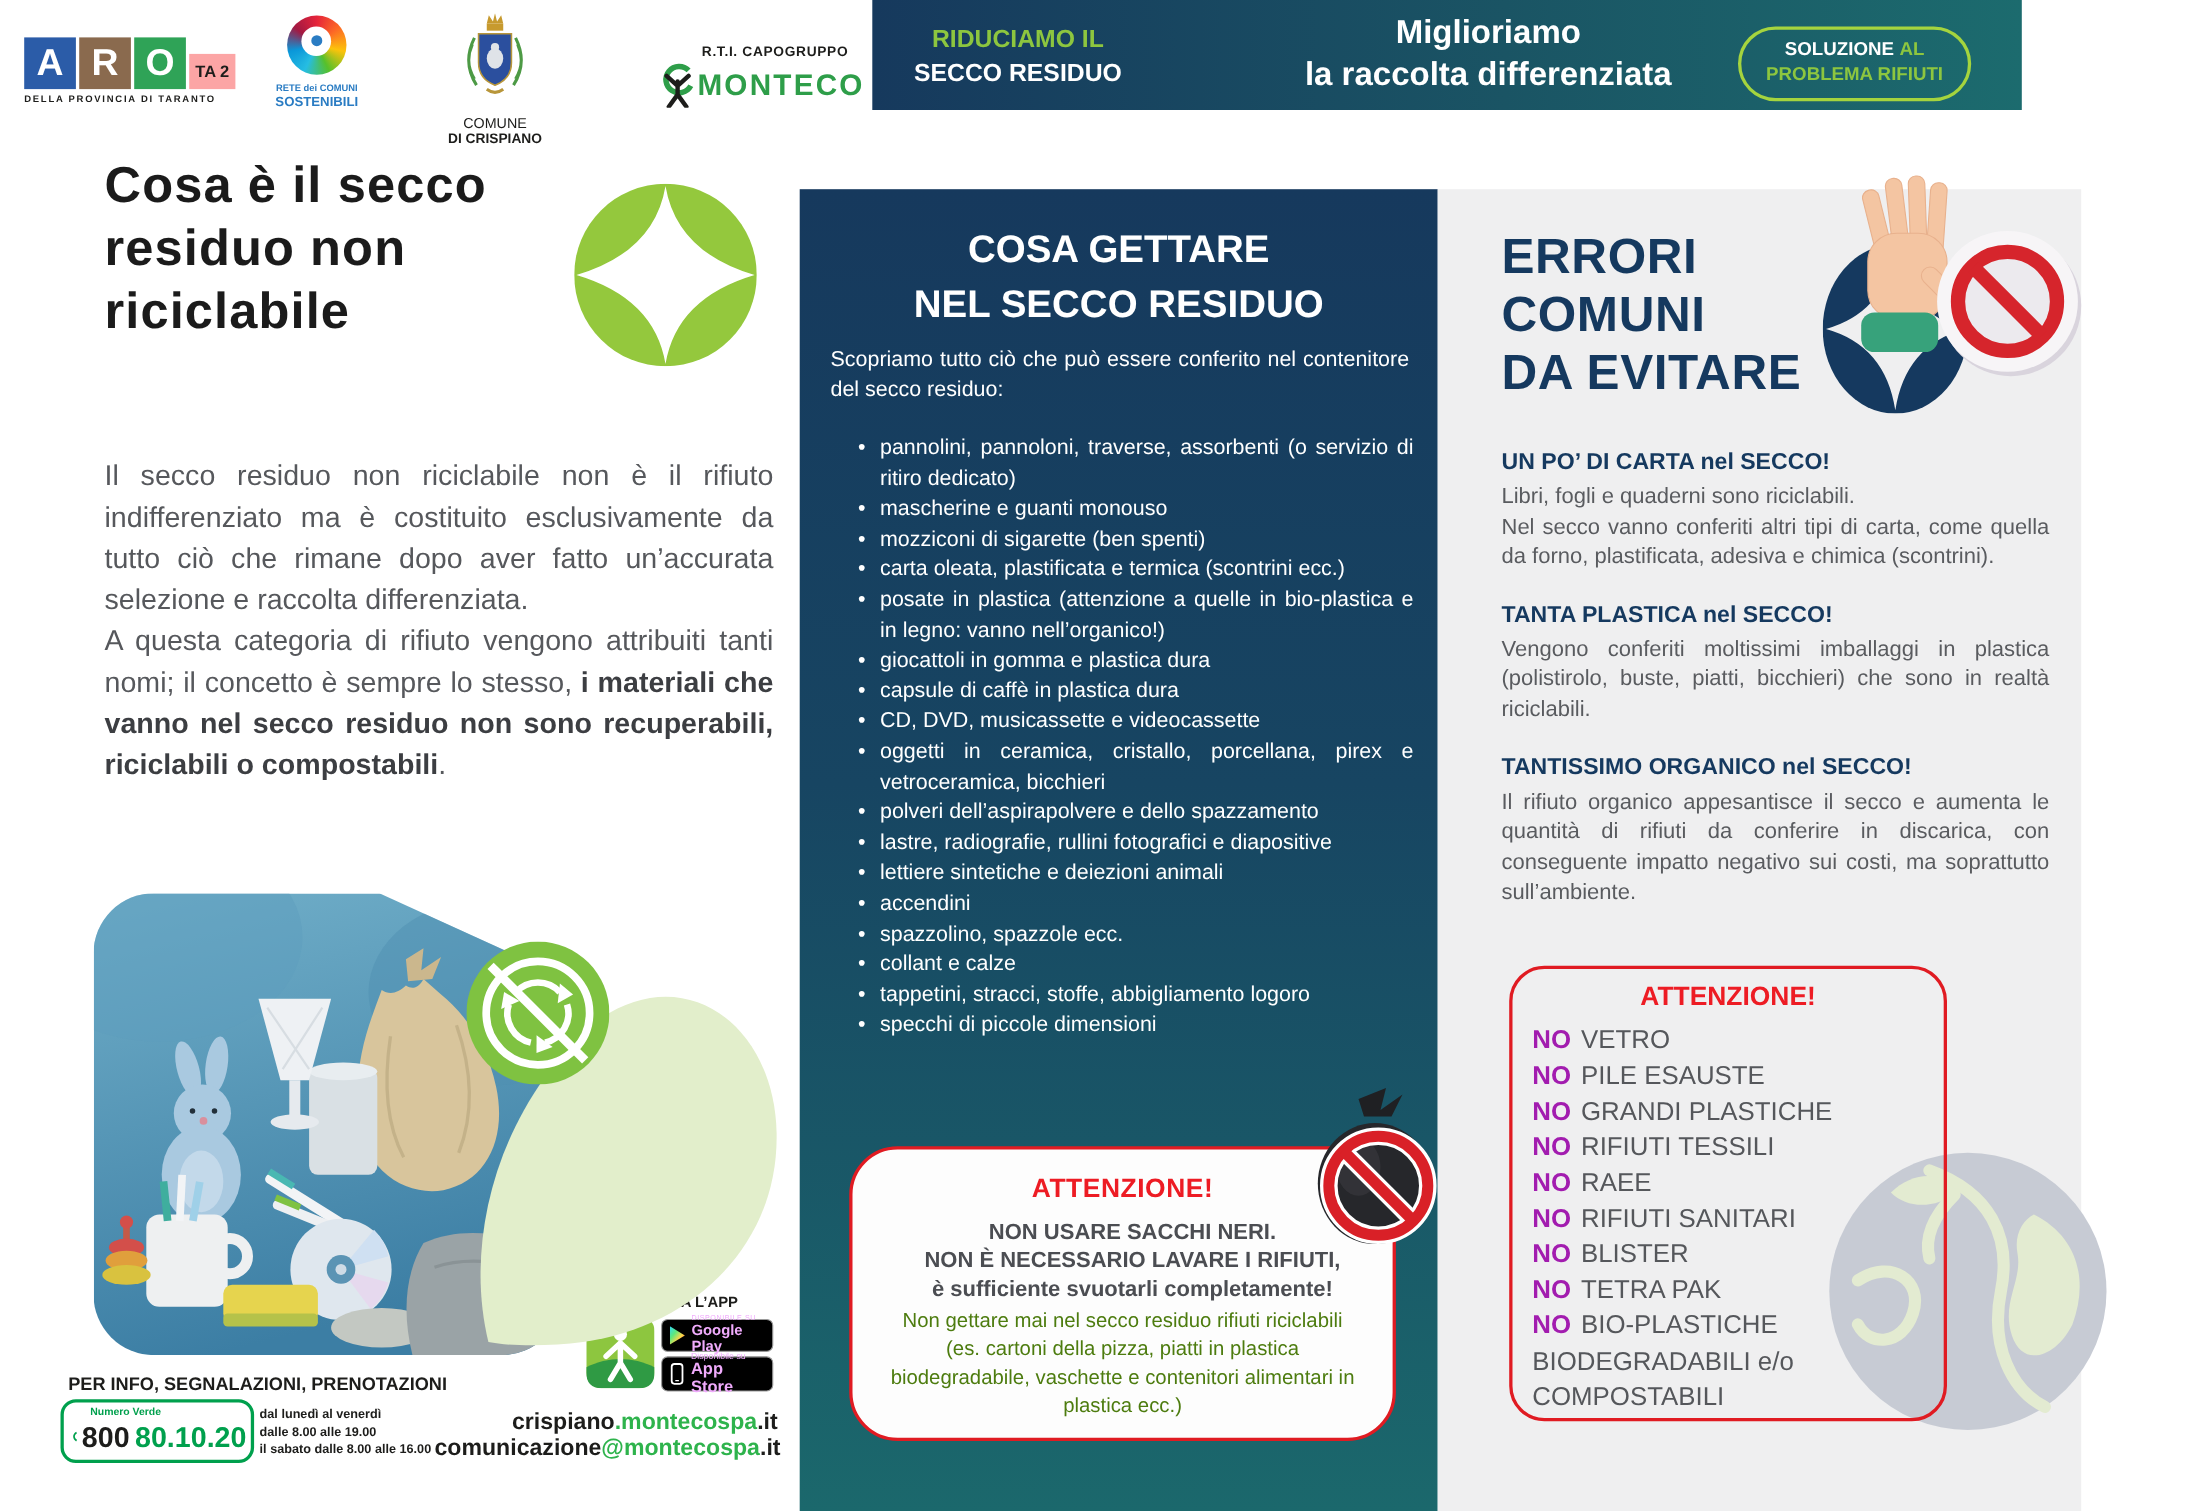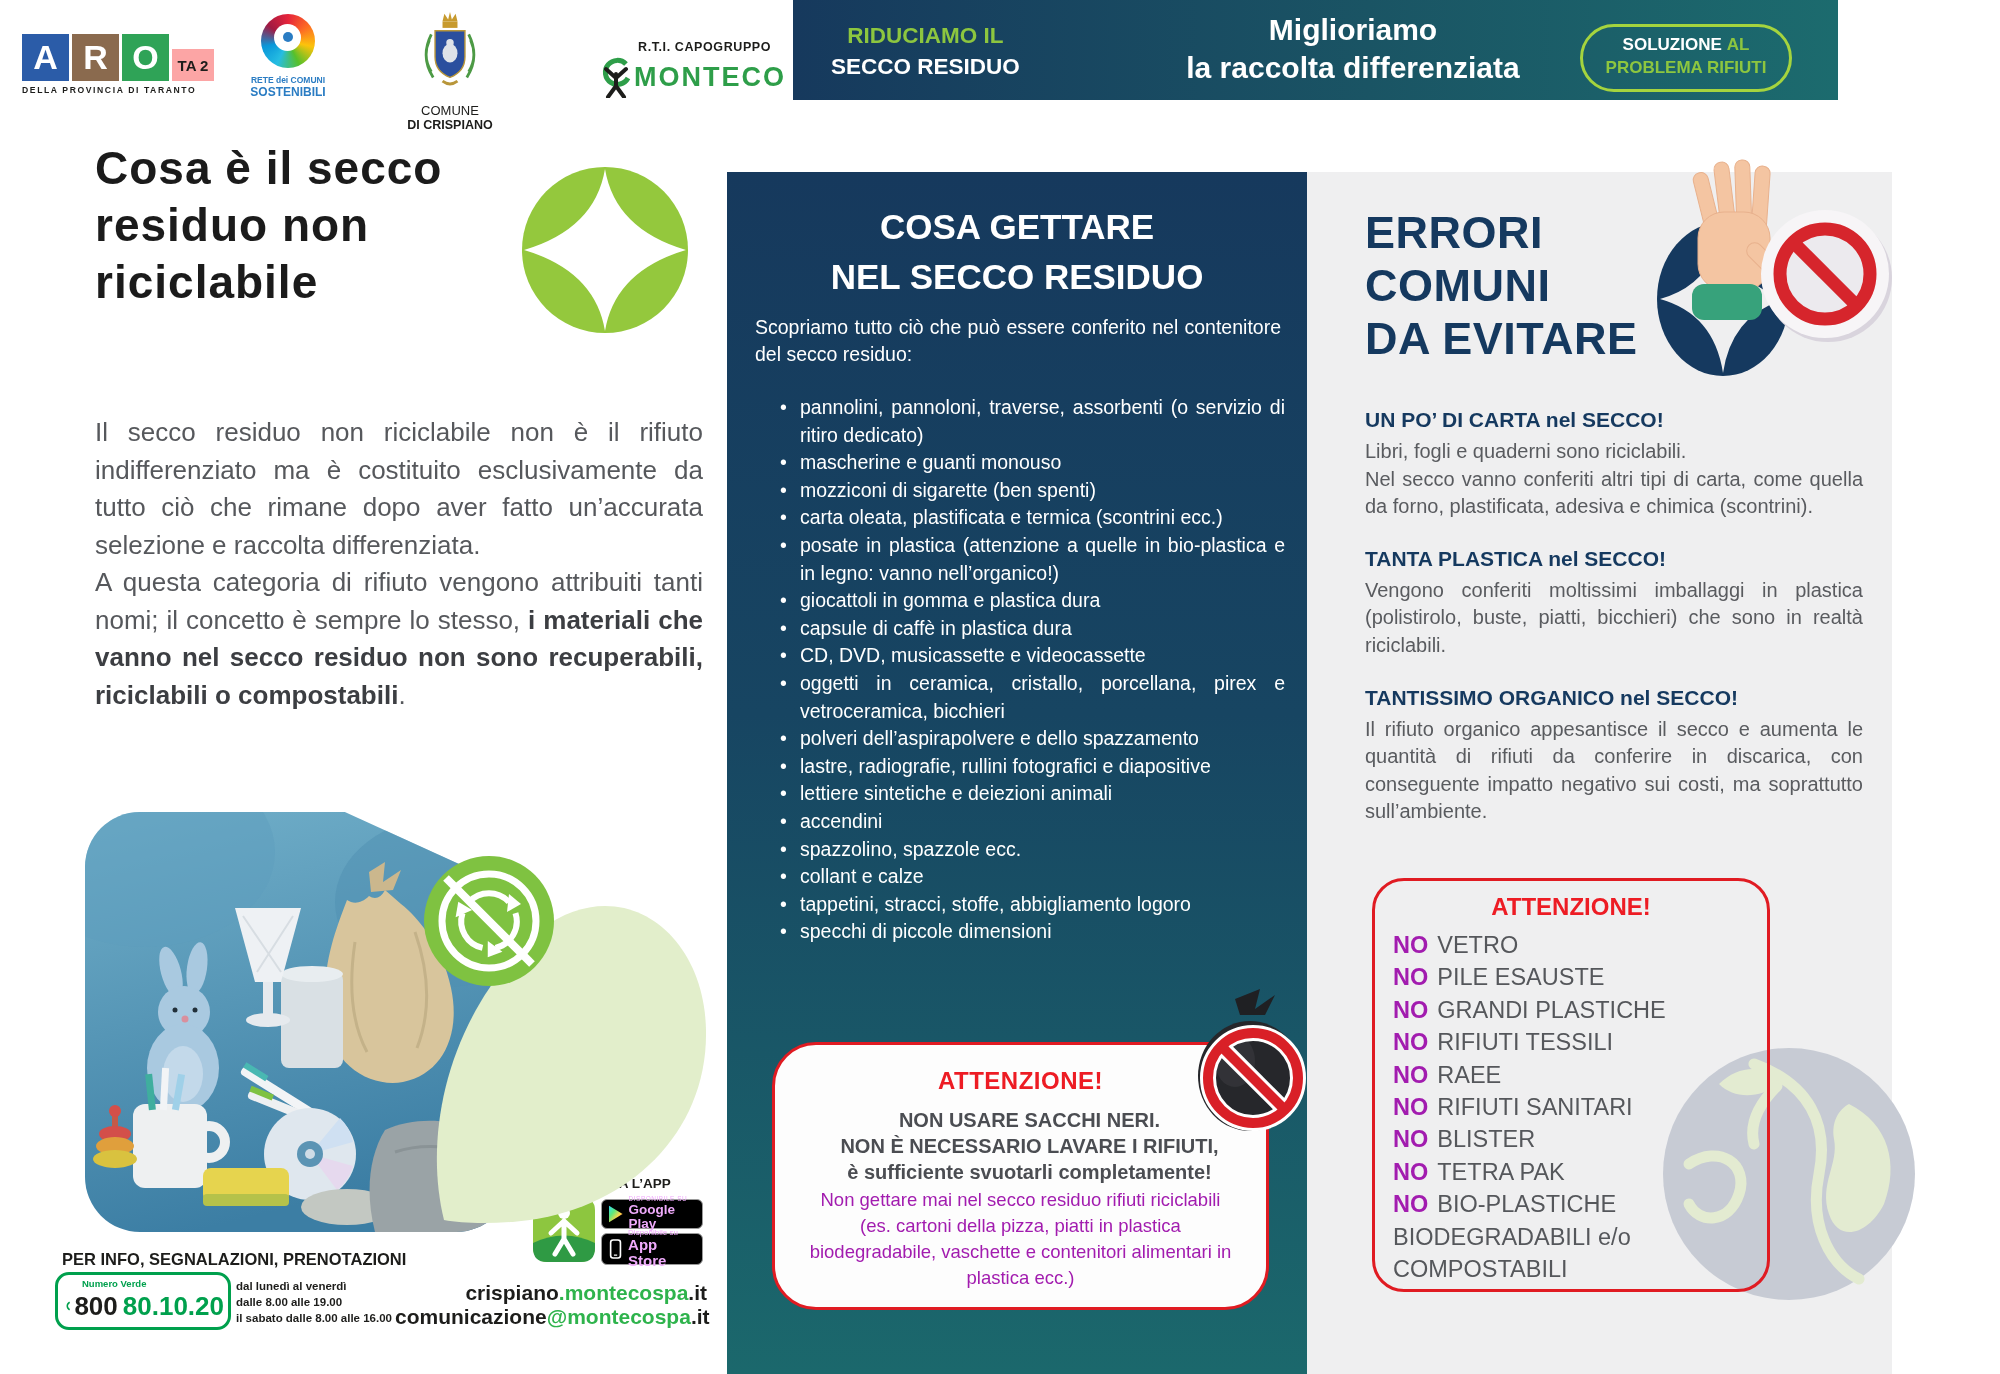--- a/index.html
+++ b/index.html
@@ -88,21 +88,21 @@
   .m-intro{position:absolute;left:28px;top:142px;width:526px;color:#fff;font-size:19.5px;
            line-height:27.4px;text-align:justify;}
   .m-list{position:absolute;left:46px;top:222px;width:512px;margin:0;padding:0;list-style:none;
           color:#fff;font-size:19.5px;line-height:27.6px;}
   .m-list li{position:relative;padding-left:27px;text-align:justify;}
   .m-list li::before{content:"•";position:absolute;left:7px;top:0;}
   .m-box{position:absolute;left:45px;top:870px;width:497px;height:268px;background:#fdfdfd;
          border:3.5px solid #e01b22;border-radius:44px;z-index:2;text-align:center;box-sizing:border-box;}
   .m-box-title{margin-top:22px;font-weight:800;font-size:24px;letter-spacing:0.5px;color:#ed1c24;}
   .m-bolds{margin-top:12px;font-weight:800;font-size:20px;line-height:26px;color:#4b4d52;margin-left:18px;}
-  .m-normal{margin:2px auto 12px;width:432px;font-size:18.5px;line-height:26px;color:#a21caf;}
+  .m-normal{margin:2px auto 12px;width:432px;font-size:18.5px;line-height:26px;color:#4d7c0f;}
   .bag{position:absolute;left:390px;top:-64px;z-index:3;}
 
   
   .right{left:1307px;top:172px;width:585px;height:1202px;background:#efeff0;}
   .r-title{position:absolute;left:58px;top:34px;font-weight:800;font-size:45px;line-height:53px;
            color:#15395f;letter-spacing:0.5px;white-space:pre-line;}
   .star-navy{position:absolute;left:350px;top:50px;}
   .r-secs{position:absolute;left:58px;top:236px;width:498px;}
   .r-sec{margin-bottom:26px;}
   .r-head{font-weight:800;font-size:21px;color:#15395f;margin-bottom:6px;}

